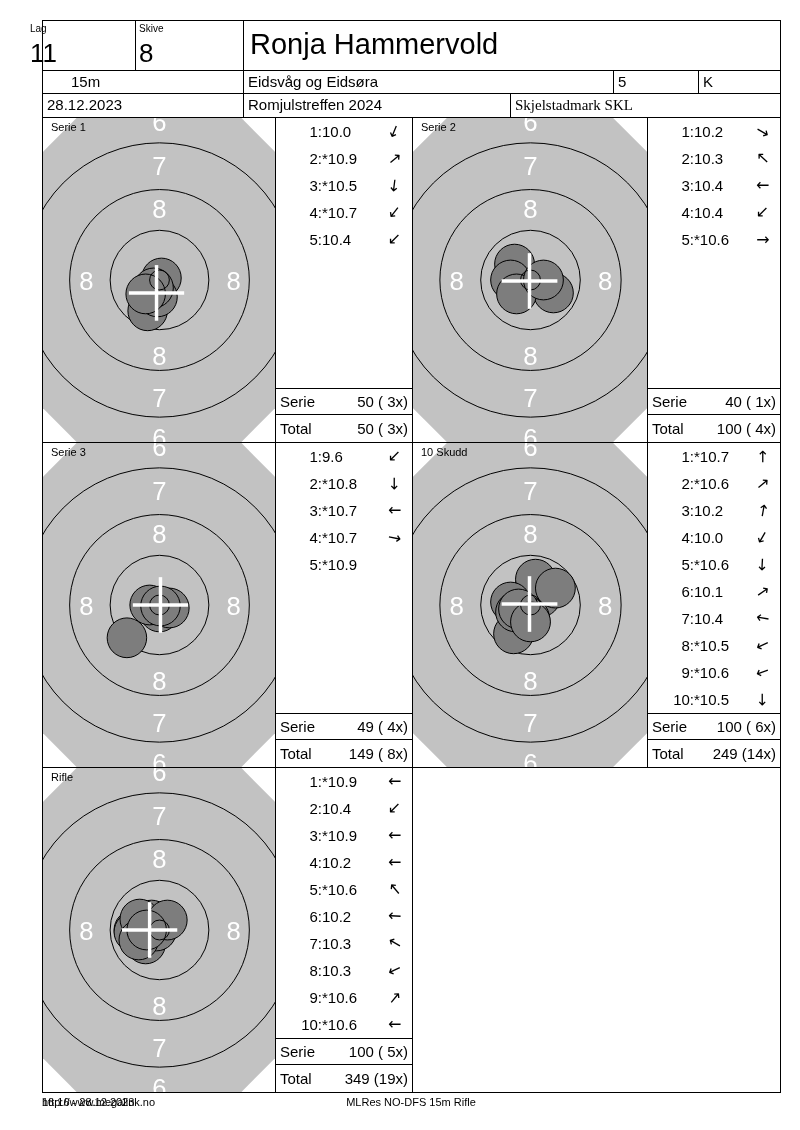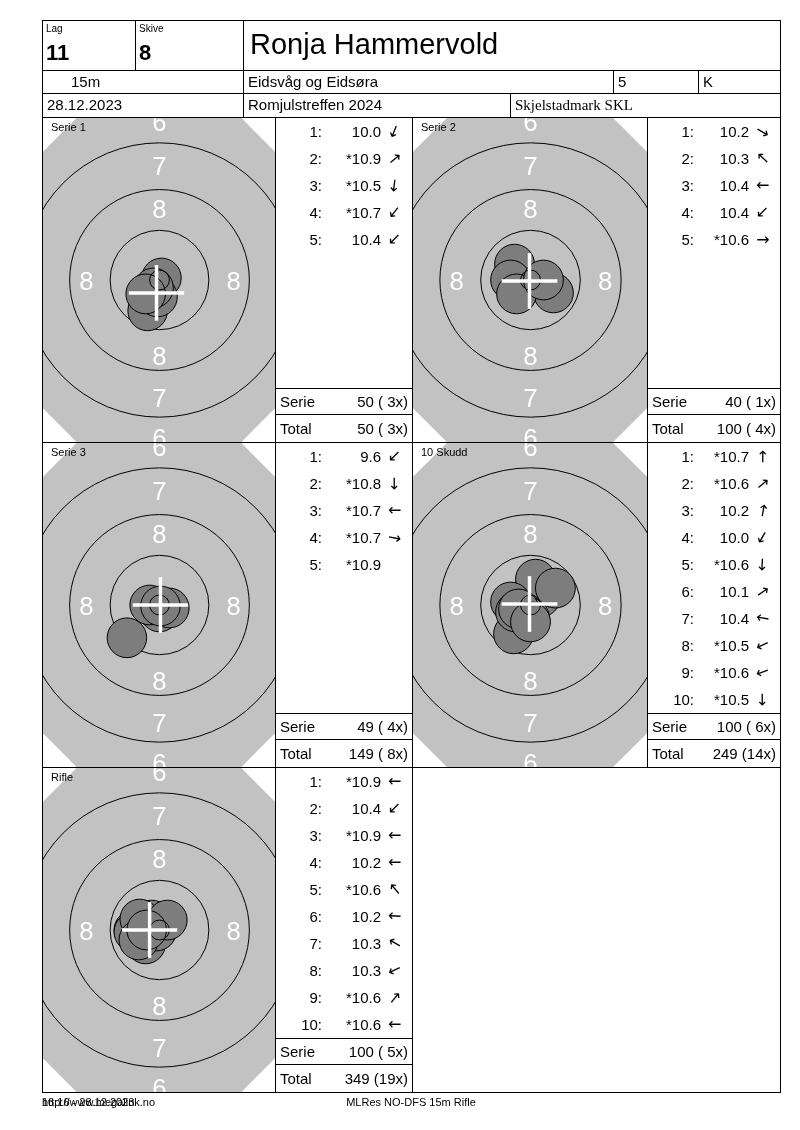--- a/index.html
+++ b/index.html
@@ -8,35 +8,35 @@
     width:800px; height:1130px; position:relative;
     font-family:"Liberation Sans","DejaVu Sans",sans-serif;
     color:#000; overflow:hidden;
   }
   .hl { position:absolute; height:1px; background:#000; }
   .vl { position:absolute; width:1px; background:#000; }
 
   
   .cell { position:absolute; overflow:hidden; }
   .cell .mini { font-size:10px; line-height:11px; padding:2px 0 0 3px; }
-  .cell .big  { font-size:22px; line-height:30px; padding:4px 0 0 3px;font-weight:bold; }
+  .cell .big  { font-size:26px; line-height:30px; padding:4px 0 0 3px; }
   .cell .mid  { font-size:15px; line-height:22px; padding:0 0 0 4px; }
   #name-cell  { font-size:29px; line-height:46px; padding-left:6px; }
 
   
   .target-block { position:absolute; overflow:hidden; background:#fff; }
   .target-block svg { position:absolute; left:0; top:0; width:100%; height:100%; }
   .panel-title { position:absolute; left:8px; top:0; font-size:11px; line-height:19px; z-index:3; }
 
   
   .score-block { position:absolute; display:flex; flex-direction:column; }
   .shots { height:271px; display:flex; flex-direction:column; }
   .shot-row { height:27px; display:flex; align-items:center; font-size:15px; padding-right:3px; flex:0 0 auto; }
   .shot-idx { width:46px; text-align:right; }
-  .shot-val { flex:1; text-align:right; }
+  .shot-val { flex:1; text-align:left; }
   .shot-arr { width:28px; text-align:center; font-size:16px; font-family:"DejaVu Sans",sans-serif; }
   .shot-arr span { display:inline-block; }
   .sum-row { display:flex; align-items:center; justify-content:space-between;
              border-top:1px solid #000; font-size:15px; padding:0 4px; }
   .serie-row { height:26px; }
   .total-row { height:28px; }
 
   
   .footer-txt { position:absolute; top:1096px; font-size:11px; }
   #footer-left { left:42px; }
@@ -57,21 +57,21 @@
 <div class="vl" style="left:780px;top:20px;height:1073px;"></div>
 <div class="vl" style="left:135px;top:20px;height:50px;"></div>
 <div class="vl" style="left:243px;top:20px;height:97px;"></div>
 <div class="vl" style="left:613px;top:70px;height:23px;"></div>
 <div class="vl" style="left:698px;top:70px;height:23px;"></div>
 <div class="vl" style="left:510px;top:93px;height:24px;"></div>
 <div class="vl" style="left:275px;top:117px;height:975px;"></div>
 <div class="vl" style="left:412px;top:117px;height:975px;"></div>
 <div class="vl" style="left:647px;top:117px;height:650px;"></div>
 
-<div class="cell" style="left:43px;top:21px;width:92px;height:49px;">
+<div class="cell" style="left:27px;top:21px;width:92px;height:49px;">
   <div class="mini">Lag</div>
   <div class="big">11</div>
 </div>
 <div class="cell" style="left:136px;top:21px;width:107px;height:49px;">
   <div class="mini">Skive</div>
   <div class="big">8</div>
 </div>
 <div class="cell" id="name-cell" style="left:244px;top:21px;width:536px;height:49px;">Ronja Hammervold</div>
 
 <div class="cell" style="left:43px;top:71px;width:200px;height:22px;margin-left:24px;">

